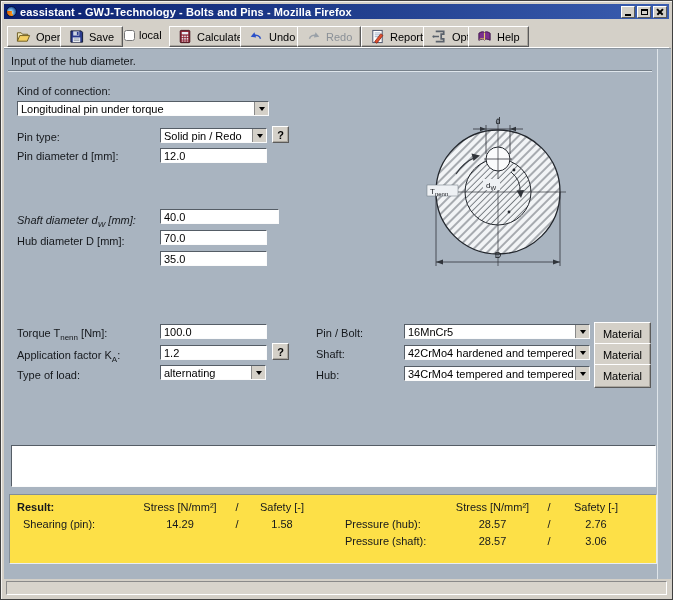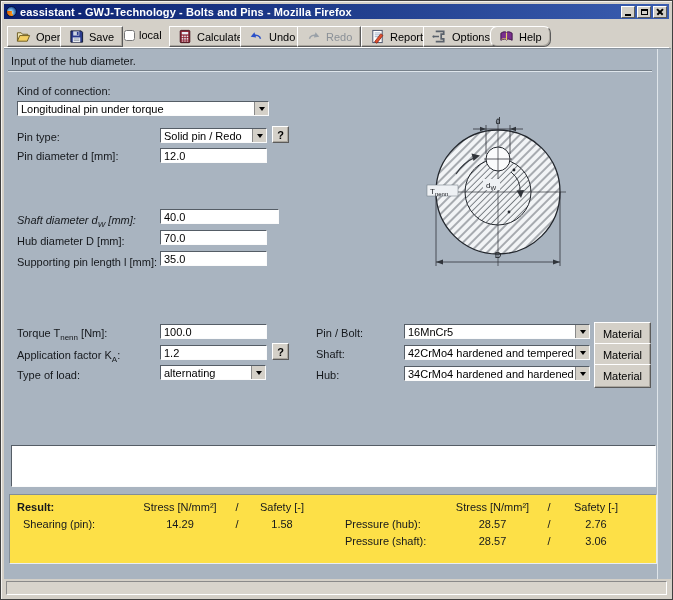--- a/index.html
+++ b/index.html
@@ -207,21 +207,21 @@
       <span>Report</span>
     </span>
     <span class="tool-btn" style="left:419px;">
       <svg width="15" height="15" viewBox="0 0 16 16">
         <path d="M4 2.5 H12.5 V5.5 H9.8 V10.5 H12.5 V13.5 H4" fill="none" stroke="#5a626c" stroke-width="1.8"></path>
         <line x1="1" y1="8" x2="7.5" y2="8" stroke="#5a626c" stroke-width="1.6"></line>
         <circle cx="1.6" cy="8" r="1.2" fill="#5a626c"></circle>
       </svg>
       <span>Options</span>
     </span>
-    <span class="tool-btn" style="left:486px;border-radius:7px;">
+    <span class="tool-btn" style="left:464px;">
       <svg width="15" height="15" viewBox="0 0 16 16">
         <path d="M2 4.5 C5 2.5 7 2.6 8 3.8 C9 2.6 11 2.5 14 4.5 V12 C11 10.4 9 10.5 8 11.7 C7 10.5 5 10.4 2 12 Z" fill="#7a2f8e" stroke="#3c1348" stroke-width="1"></path>
         <path d="M8 3.8 V11.7" stroke="#e8d26a" stroke-width="1.2"></path>
         <path d="M2.6 11 C5 9.8 7 9.9 8 10.9" fill="none" stroke="#e8d26a" stroke-width="0.8"></path>
       </svg>
       <span>Help</span>
     </span>
   </div>
 
   <div class="content">
@@ -249,21 +249,20 @@
 
     <div class="lbl" style="left:13px; top:101px;">Pin diameter d [mm]:</div>
     <input class="field" style="left: 156px; top: 99px; width: 107px;" value="12.0">
 
     <div class="lbl" style="left:13px; top:165px;font-style:italic;"><span>Shaft diameter d</span><sub>W</sub><span> [mm]:</span></div>
     <input class="field" style="left: 156px; top: 160px; width: 119px;" value="40.0">
 
     <div class="lbl" style="left:13px; top:186px;">Hub diameter D [mm]:</div>
     <input class="field" style="left: 156px; top: 181px; width: 107px;" value="70.0">
 
-    <div class="lbl" style="left:13px; top:207px;">Supporting pin length l [mm]:</div>
     <input class="field" style="left: 156px; top: 202px; width: 107px;" value="35.0">
 
     <div class="lbl" style="left:13px; top:278px;"><span>Torque T</span><sub>nenn</sub><span> [Nm]:</span></div>
     <input class="field" style="left: 156px; top: 275px; width: 107px;" value="100.0">
 
     <div class="lbl" style="left:13px; top:300px;"><span>Application factor K</span><sub>A</sub><span>:</span></div>
     <input class="field" style="left: 156px; top: 296px; width: 107px;" value="1.2">
     <div class="push-btn help-btn" style="left:268px; top:294px;">?</div>
 
     <div class="lbl" style="left:13px; top:320px;">Type of load:</div>
@@ -287,21 +286,21 @@
     <div class="combo" style="left:400px; top:296px; width:186px;">
       <span class="combo-text">42CrMo4 hardened and tempered</span>
       <span class="combo-btn">
           <span class="combo-arrow"></span>
         </span>
     </div>
     <div class="push-btn mat-btn" style="left:590px; top:294px;">Material</div>
 
     <div class="lbl" style="left:312px; top:320px;">Hub:</div>
     <div class="combo" style="left:400px; top:317px; width:186px;">
-      <span class="combo-text">34CrMo4 hardened and hardened</span>
+      <span class="combo-text">34CrMo4 tempered and tempered</span>
       <span class="combo-btn">
           <span class="combo-arrow"></span>
         </span>
     </div>
     <div class="push-btn mat-btn" style="left:590px; top:315px;">Material</div>
 
     <div class="diagram-wrap">
       <svg width="150" height="160" viewBox="0 0 150 160">
         <defs>
           <pattern id="h1" patternUnits="userSpaceOnUse" width="6" height="6" patternTransform="rotate(-45)">

